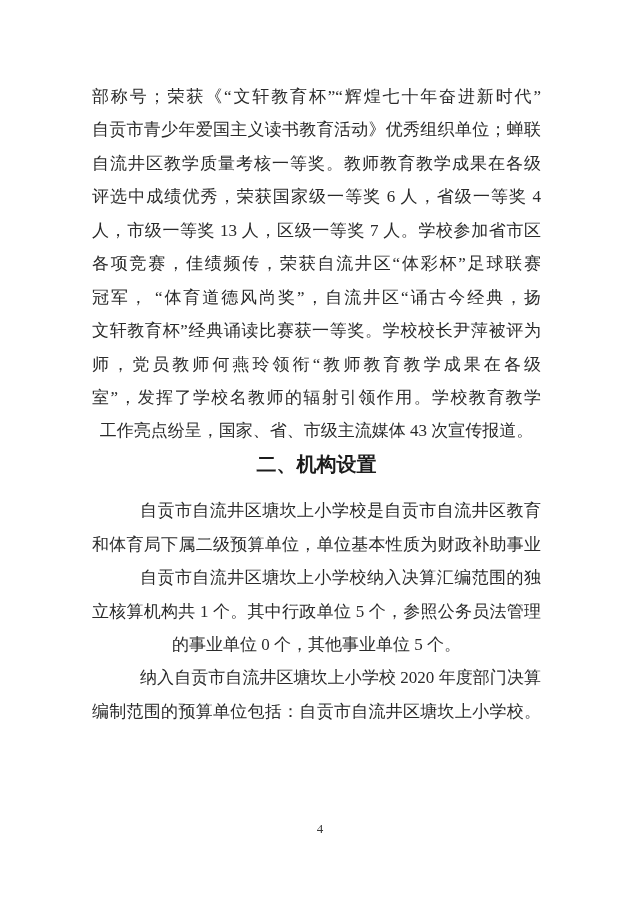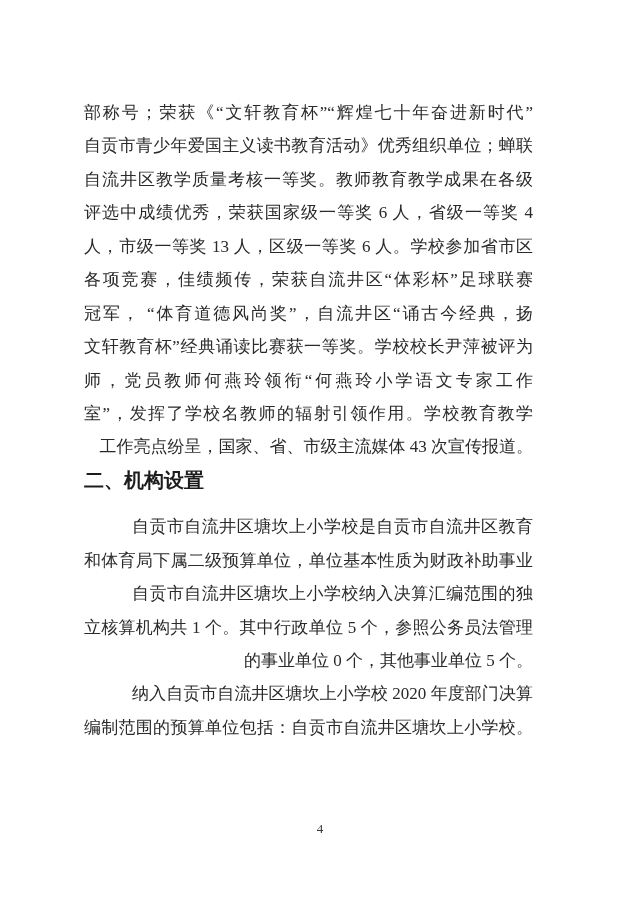--- a/index.html
+++ b/index.html
@@ -11,48 +11,47 @@
     overflow: hidden;
   }
   .page {
     position: absolute;
     left: 0; top: 0;
     width: 640px; height: 905px;
     background: #ffffff;
   }
   .text-block {
     position: absolute;
-    left: 84px; top: 80px;
+    left: 92px; top: 80px;
     width: 449px;
     color: #2a2a2a;
-    margin-top: 16px;
   }
   .ln {
     font-size: 17px;
     line-height: 33.45px;
     height: 33.45px;
-    text-align: right;
+    text-align: center;
     white-space: normal;
     overflow: hidden;
   }
   .j {
     text-align: justify;
     text-align-last: justify;
     text-justify: inter-character;
   }
   .indent { padding-left: 48px; }
   .heading {
     font-family: "Liberation Sans", "DejaVu Sans", sans-serif;
     font-weight: bold;
     font-size: 20px;
     line-height: 33.45px;
     height: 33.45px;
     color: #1c1c1c;
     margin: 0 0 13px 0;
-    text-align: left;
+    text-align: center;
   }
   .footer {
     position: absolute;
     left: 0; top: 821px;
     width: 640px;
     text-align: center;
     font-size: 13px;
     line-height: 16px;
     color: #3a3a3a;
   }
@@ -61,25 +60,25 @@
 <body>
 
 <div class="page">
   <div class="text-block">
 
     <div>
       <div class="ln j">部称号；荣获《“文轩教育杯”“辉煌七十年奋进新时代”</div>
       <div class="ln j">自贡市青少年爱国主义读书教育活动》优秀组织单位；蝉联</div>
       <div class="ln j">自流井区教学质量考核一等奖。教师教育教学成果在各级</div>
       <div class="ln j">评选中成绩优秀，荣获国家级一等奖 6 人，省级一等奖 4</div>
-      <div class="ln j">人，市级一等奖 13 人，区级一等奖 6 人。学校参加省市区</div>
+      <div class="ln j">人，市级一等奖 13 人，区级一等奖 7 人。学校参加省市区</div>
       <div class="ln j">各项竞赛，佳绩频传，荣获自流井区“体彩杯”足球联赛</div>
       <div class="ln j">冠军， “体育道德风尚奖”，自流井区“诵古今经典，扬</div>
       <div class="ln j">文轩教育杯”经典诵读比赛获一等奖。学校校长尹萍被评为</div>
-      <div class="ln j">师，党员教师何燕玲领衔“何燕玲小学语文专家工作</div>
+      <div class="ln j">师，党员教师何燕玲领衔“教师教育教学成果在各级</div>
       <div class="ln j">室”，发挥了学校名教师的辐射引领作用。学校教育教学</div>
       <div class="ln">工作亮点纷呈，国家、省、市级主流媒体 43 次宣传报道。</div>
     </div>
 
     <div class="heading">二、机构设置</div>
 
     <div>
       <div class="ln j indent">自贡市自流井区塘坎上小学校是自贡市自流井区教育</div>
       <div class="ln j">和体育局下属二级预算单位，单位基本性质为财政补助事业</div>
     </div>

